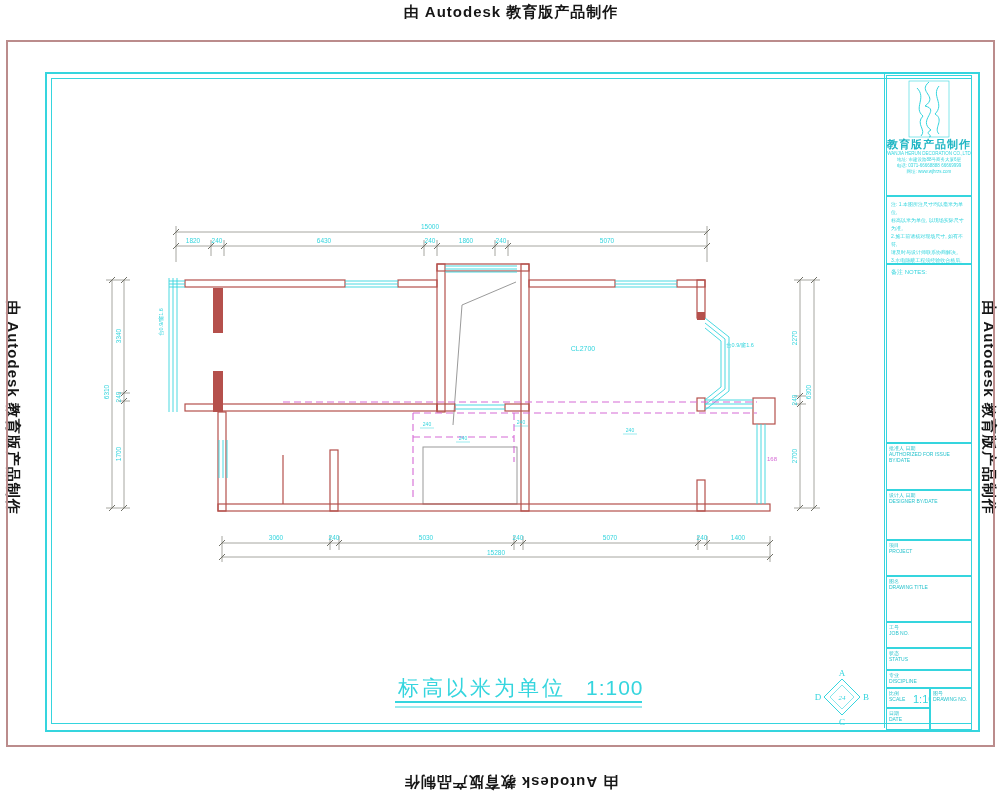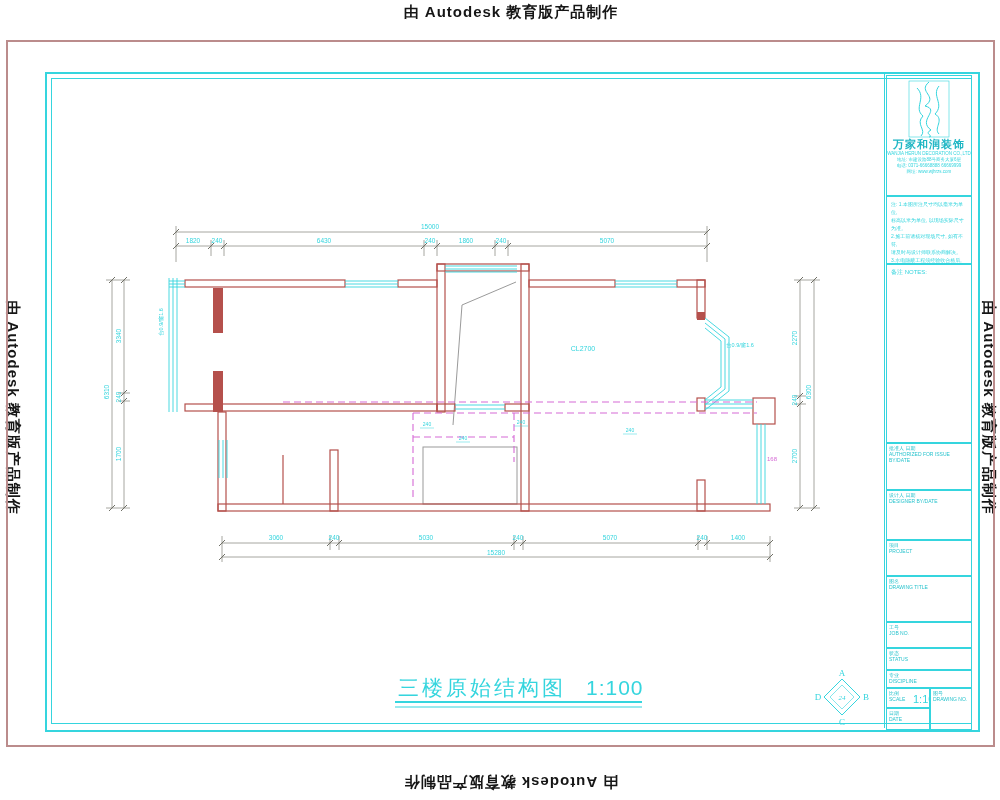--- a/index.html
+++ b/index.html
@@ -175,33 +175,33 @@
       <text x="842" y="676">A</text>
       <text x="866" y="700">B</text>
       <text x="842" y="725">C</text>
       <text x="818" y="700">D</text>
       <text x="842" y="700" font-size="7" font-style="italic">24</text>
     </g>
   </g>
 </svg>
 
 <div class="plan-title">
-  <span>三楼原始结构图</span><span class="sc">1:100</span>
+  <span>标高以米为单位</span><span class="sc">1:100</span>
 </div>
 
 <div class="tb-box" style="top:75px;height:121px;">
   <svg width="44" height="58" viewBox="0 0 44 58" style="display:block;margin:4px auto 0 auto;">
     <g stroke="#35d5de" stroke-width="1" fill="none">
       <path d="M22 2 C10 12 32 16 18 26 C34 30 10 40 24 50 C16 54 28 56 22 57"></path>
       <path d="M10 8 C20 18 6 28 16 36 C8 44 20 50 14 56"></path>
       <path d="M32 6 C24 16 38 24 28 34 C38 40 26 48 32 54"></path>
       <rect x="2" y="1" width="40" height="56" stroke-width="0.6"></rect>
     </g>
   </svg>
-  <div class="company-name">万家和润装饰</div>
+  <div class="company-name">教育版产品制作</div>
   <div class="company-en">WANJIA HERUN DECORATION CO.,LTD</div>
   <div class="addr">地址: 市建设路88号商务大厦6层</div>
   <div class="addr">电话: 0371-66668888  66669999</div>
   <div class="addr">网址: www.wjhrzs.com</div>
 </div>
 
 <div class="tb-box notes-para" style="top:196px;height:68px;">
   <div>注: 1.本图所注尺寸均以毫米为单位,</div>
   <div>标高以米为单位, 以现场实际尺寸为准。</div>
   <div>2.施工前请核对现场尺寸, 如有不符,</div>

